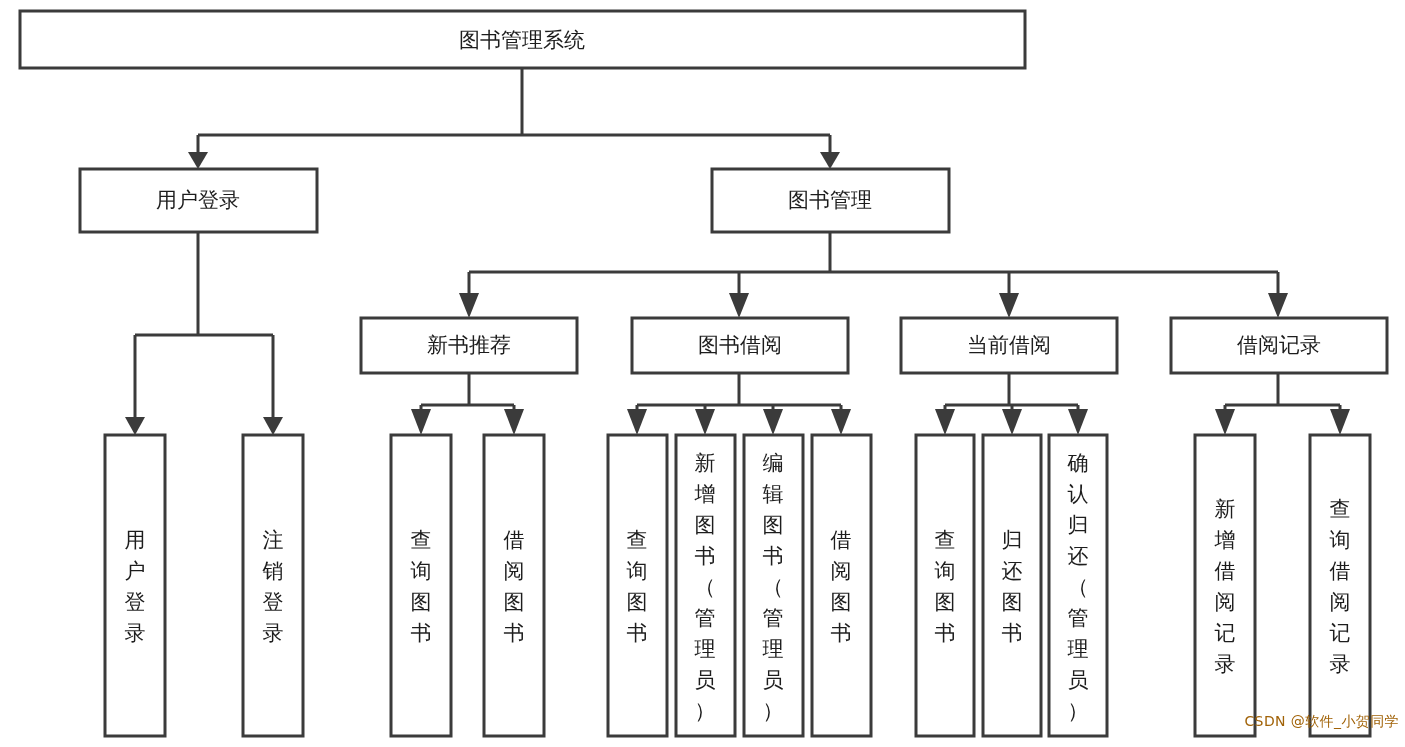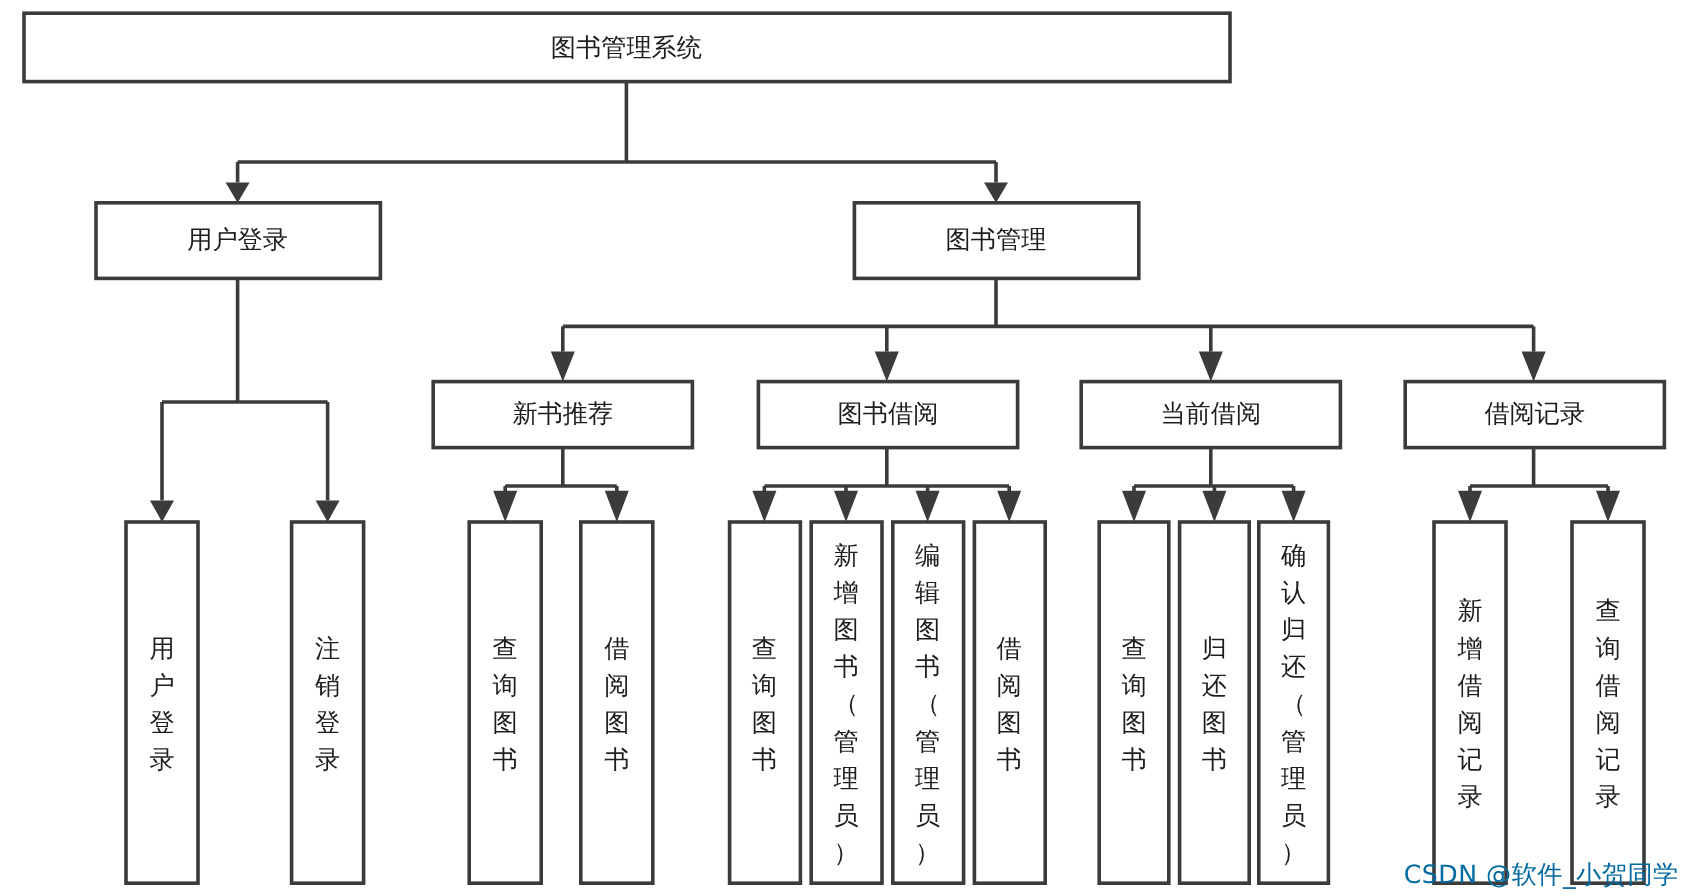--- a/index.html
+++ b/index.html
@@ -6,21 +6,21 @@
   body{font-family:"DejaVu Sans","Liberation Sans",sans-serif;}
   #stage{position:relative;width:1405px;height:747px;background:#ffffff;overflow:hidden;text-align:center;}
   #diagram{position:absolute;left:0;top:0;width:1405px;height:747px;}
   .node-rect{fill:#ffffff;stroke:#3b3b3b;stroke-width:3;}
   .conn{stroke:#3b3b3b;stroke-width:3;fill:none;stroke-linecap:butt;}
   .arrow-head{fill:#3b3b3b;stroke:none;}
   .node-label{font-family:"DejaVu Sans","Liberation Sans",sans-serif;fill:#1d1d1d;
      font-size:21px;dominant-baseline:middle;text-anchor:middle;}
   .leaf-label{font-family:"DejaVu Sans","Liberation Sans",sans-serif;fill:#1d1d1d;
      font-size:21px;text-anchor:middle;}
-  .watermark{position:absolute;right:6px;bottom:4px;font-size:21px;color:#0369a1;
+  .watermark{position:absolute;right:6px;bottom:16px;font-size:14px;color:#a16207;
      font-family:"DejaVu Sans","Liberation Sans",sans-serif;letter-spacing:.4px;
      white-space:nowrap;}
 </style>
 </head>
 <body>
 
 <div id="stage">
 
   <svg id="diagram" viewBox="0 0 1405 747">
 

